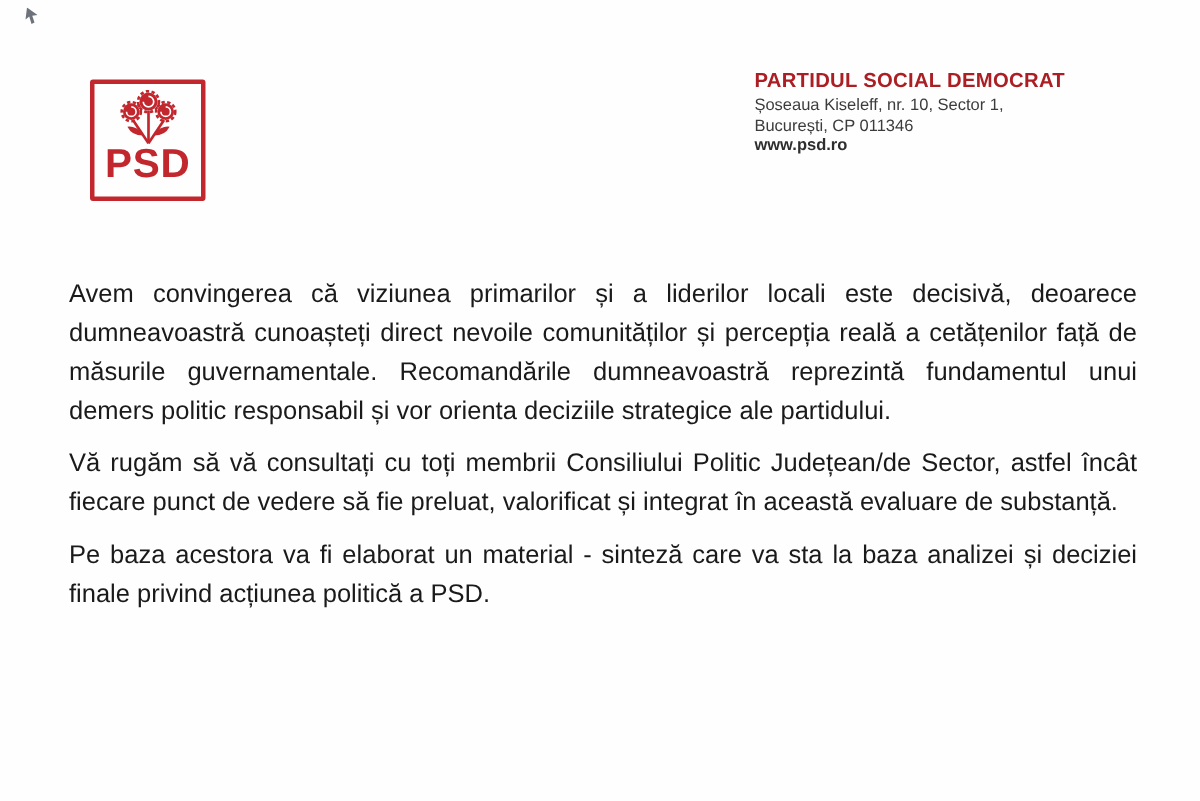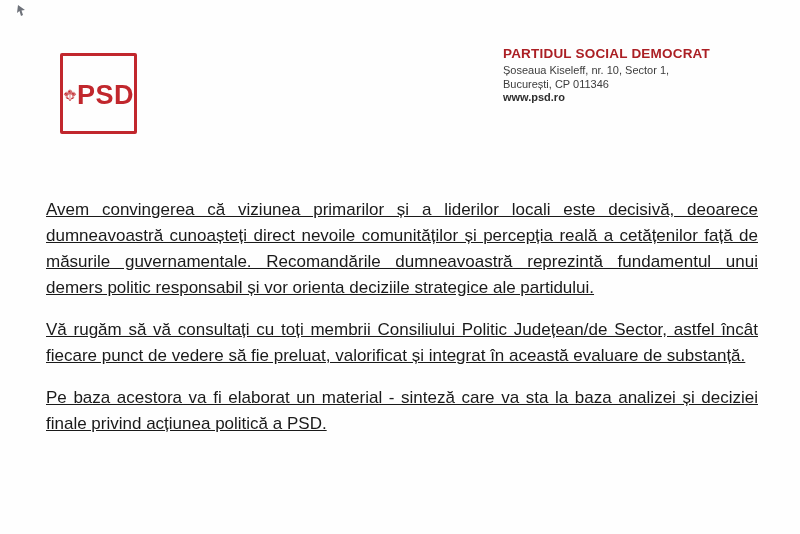--- a/index.html
+++ b/index.html
@@ -21,21 +21,21 @@
     width: 12px; height: 13px;
   }
   
   .logo {
     position: absolute;
     left: 60px; top: 53px;
     width: 71px; height: 71px;
     border: 3px solid #c1272d;
     border-radius: 2px;
     display: flex;
-    flex-direction: row;
+    flex-direction: column;
     align-items: center;
     justify-content: flex-start;
     padding-top: 4px;
     box-sizing: content-box;
   }
   .logo-emblem { width: 46px; height: 37px; display: block; }
   .logo-text {
     font-size: 27px;
     font-weight: 700;
     color: #c1272d;
@@ -66,21 +66,21 @@
   
   .body-text {
     position: absolute;
     left: 46px; top: 181px;
     width: 712px;
     color: #1a1a1a;
     font-size: 17px;
     line-height: 26px;
     text-align: justify;
   }
-  .body-text p { margin: 16px 0 9px 0; text-decoration: underline; }
+  .body-text p { margin: 2px 0 9px 0; }
 </style>
 </head>
 <body>
 
 <div class="page">
 
   <svg class="scan-artifact" viewBox="0 0 12 13">
     <polygon points="2,0 9,5 5.5,5.5 7,10 5,11 3.5,6 1,8" fill="#6e727a"></polygon>
   </svg>
 

